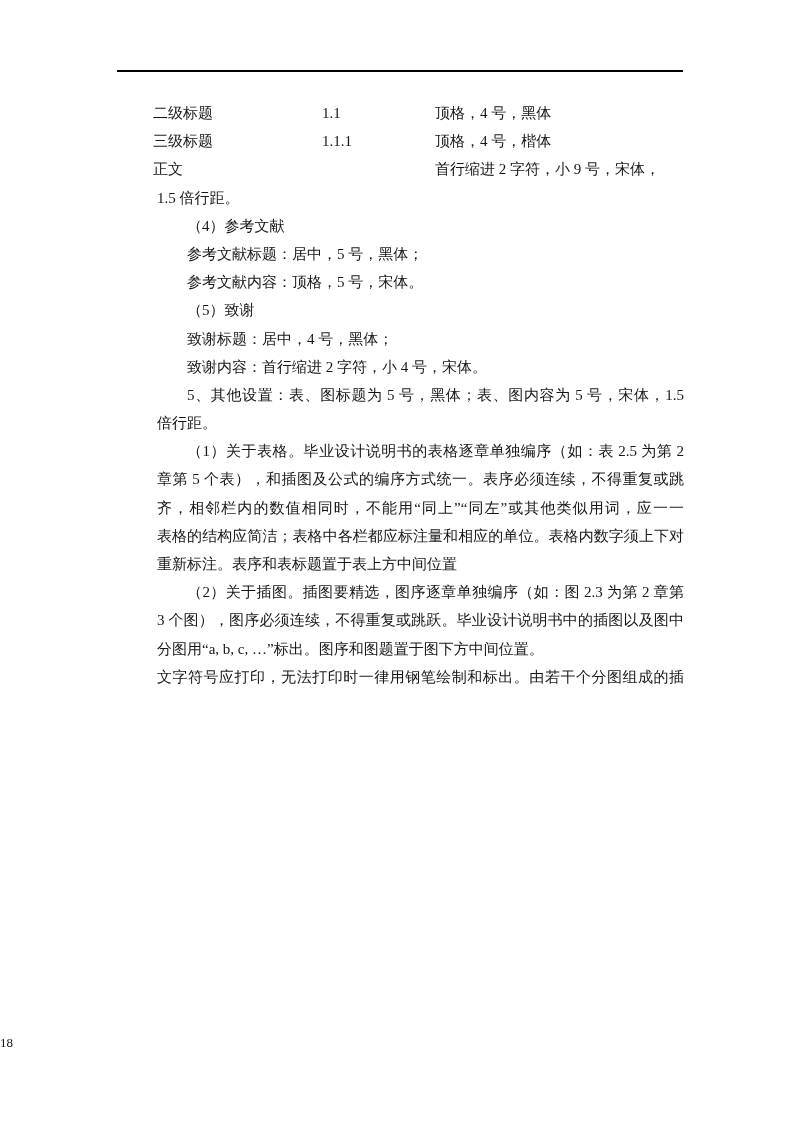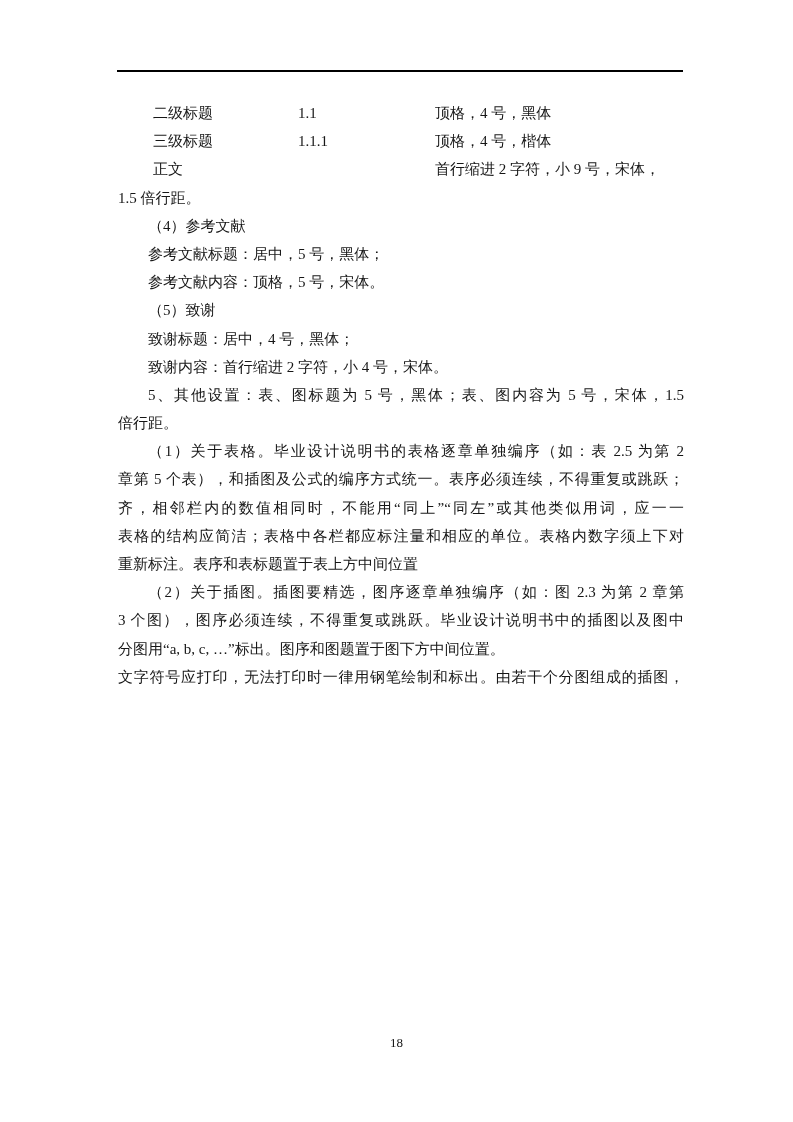--- a/index.html
+++ b/index.html
@@ -32,48 +32,48 @@
     position: absolute;
     left: 118px;
     top: 99px;
     width: 566px;
     font-size: 15px;
     line-height: 28.2px;
   }
   .text-line {
     height: 28.2px;
     white-space: nowrap;
+    margin-left: 39px;
   }
   .text-line.fill {
     white-space: normal;
     text-align: justify;
     text-align-last: justify;
     overflow: hidden;
   }
   .text-line.indent {
     text-indent: 2em;
   }
   .format-row {
     position: relative;
     height: 28.2px;
   }
   .format-row .cell {
     position: absolute;
     top: 0;
     white-space: nowrap;
   }
   .format-row .c0 { left: 35px; }
-  .format-row .c1 { left: 180px; }
+  .format-row .c1 { left: 204px; }
   .format-row .c2 { left: 309px; margin-left: 8px; }
   .page-number {
     position: absolute;
     top: 1034px;
     left: 0;
     width: 100%;
-    text-align: center;
     font-size: 13px;
     line-height: 18px;
     color: #161616;
   }
 </style>
 </head>
 <body>
 
 <div class="page">
   <div class="header-rule"></div>

